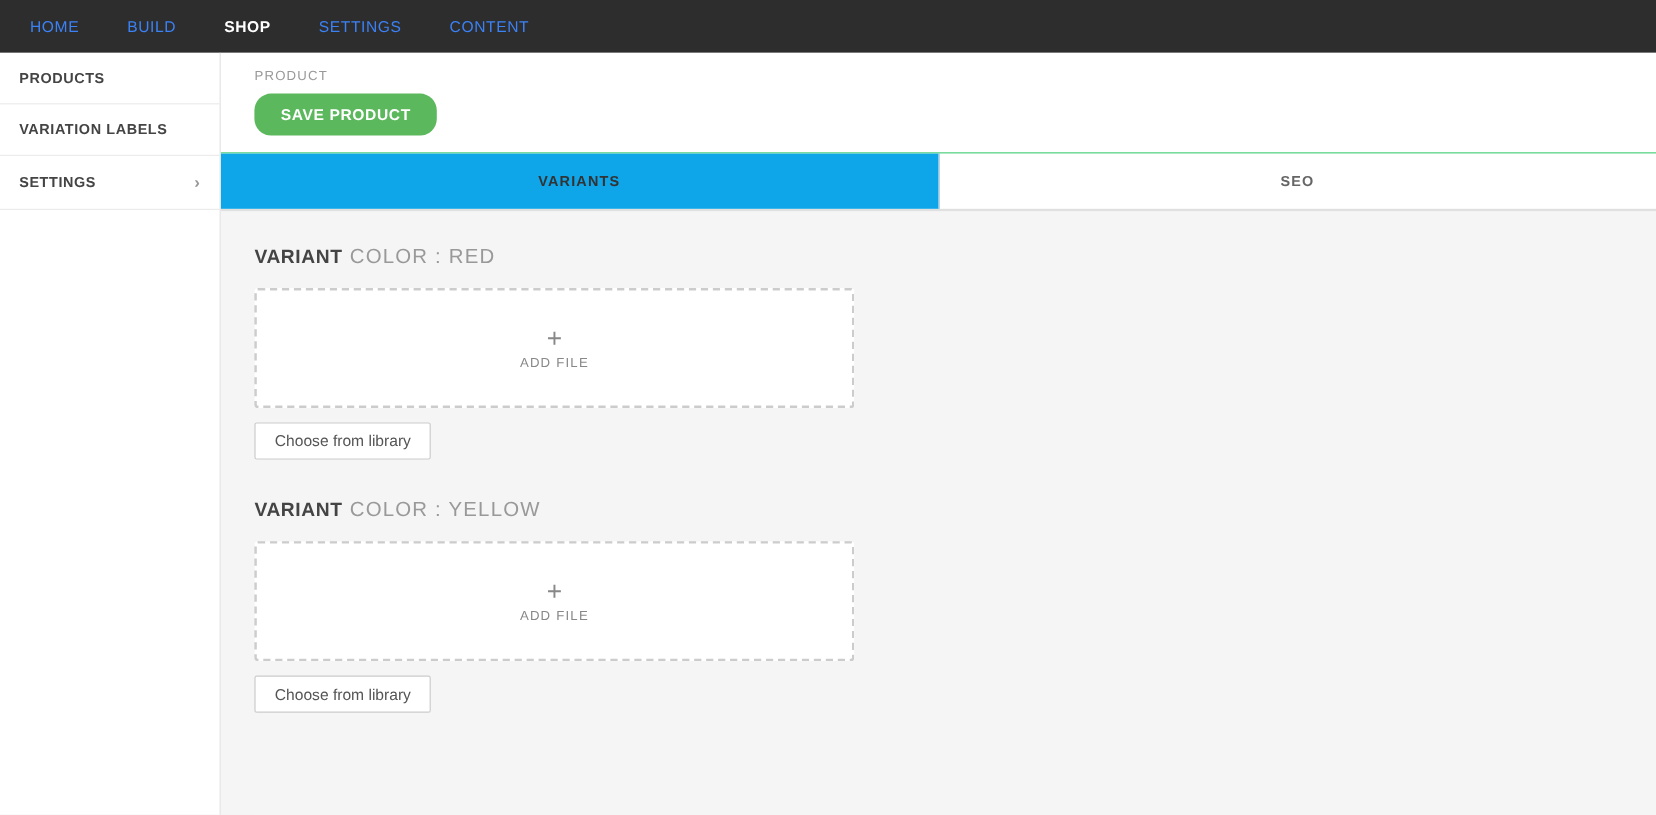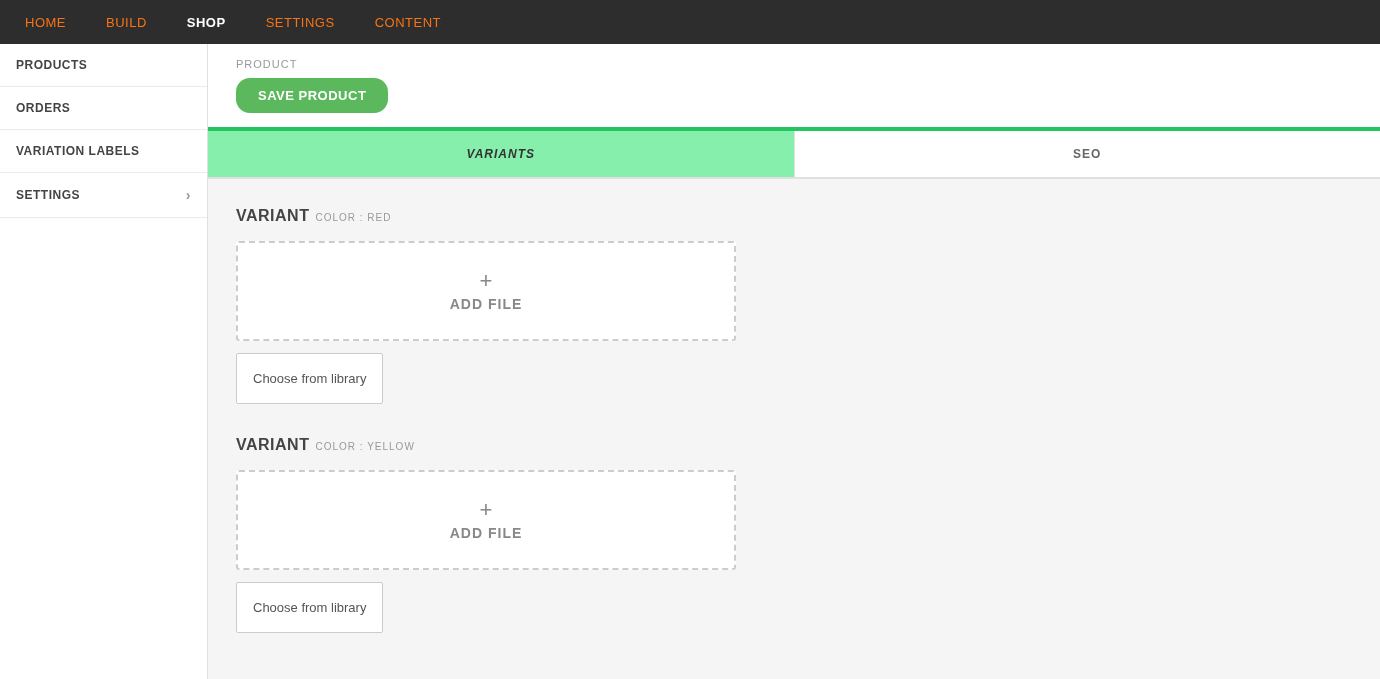--- a/index.html
+++ b/index.html
@@ -8,42 +8,42 @@
     
     .top-nav {
       background: #2d2d2d;
       height: 44px;
       display: flex;
       align-items: center;
       padding: 0 20px;
       gap: 30px;
     }
     .nav-item {
-      color: #f97316;
+      color: #3b82f6;
       font-size: 13px;
       font-weight: 500;
       letter-spacing: 0.5px;
       cursor: pointer;
       text-transform: uppercase;
       padding: 0 5px;
     }
     .nav-item.active {
       color: #fff;
       font-weight: 700;
     }
 
     
     .main-layout {
       display: flex;
       height: calc(679px - 44px);
     }
 
     
     .sidebar {
-      width: 208px;
+      width: 184px;
       background: #fff;
       border-right: 1px solid #e0e0e0;
       flex-shrink: 0;
     }
     .sidebar-item {
       padding: 14px 16px;
       font-size: 12px;
       font-weight: 600;
       letter-spacing: 0.5px;
       color: #444;
@@ -63,21 +63,21 @@
     .content-area {
       flex: 1;
       background: #f5f5f5;
       overflow-y: auto;
     }
 
     
     .product-header {
       background: #fff;
       padding: 14px 28px;
-      border-bottom: 4px solid #22c55e;
+      border-bottom: 1px solid #22c55e;
     }
     .product-label {
       font-size: 11px;
       color: #999;
       letter-spacing: 1px;
       text-transform: uppercase;
       margin-bottom: 8px;
     }
     .save-btn {
       background: #5cb85c;
@@ -105,44 +105,43 @@
       font-size: 12px;
       font-weight: 600;
       letter-spacing: 1px;
       text-transform: uppercase;
       color: #666;
       cursor: pointer;
       border-right: 1px solid #e0e0e0;
     }
     .tab:last-child { border-right: none; }
     .tab.active {
-      background: #86efac;
+      background: #0ea5e9;
       color: #333;
-      font-style: italic;
     }
 
     
     .variants-content {
       padding: 28px 28px;
     }
 
     .variant-section {
       margin-bottom: 32px;
     }
 
     .variant-title {
       font-size: 16px;
       font-weight: 700;
       color: #444;
       text-transform: uppercase;
       margin-bottom: 16px;
       letter-spacing: 0.5px;
     }
     .variant-title .variant-color {
-      font-size: 10px;
+      font-size: 17px;
       font-weight: 400;
       color: #999;
       letter-spacing: 1px;
       margin-left: 6px;
     }
 
     .file-drop-zone {
       width: 500px;
       height: 100px;
       border: 2px dashed #ccc;
@@ -155,32 +154,32 @@
       cursor: pointer;
       margin-bottom: 12px;
     }
     .file-drop-zone .plus-icon {
       font-size: 22px;
       color: #888;
       line-height: 1;
       margin-bottom: 4px;
     }
     .file-drop-zone .add-file-label {
-      font-size: 14px;
+      font-size: 11px;
       color: #888;
       letter-spacing: 1px;
       text-transform: uppercase;
-      font-weight: 700;
+      font-weight: 400;
     }
 
     .choose-library-btn {
       background: #fff;
       border: 1px solid #ccc;
       color: #555;
-      padding: 17px 16px;
+      padding: 7px 16px;
       font-size: 13px;
       cursor: pointer;
       border-radius: 2px;
     }
   </style>
 </head>
 <body>
 
 <nav class="top-nav">
   <span class="nav-item">HOME</span>
@@ -190,23 +189,20 @@
   <span class="nav-item">CONTENT</span>
 </nav>
 
 <div class="main-layout">
 
   <aside class="sidebar">
     <div class="sidebar-item">
       <span>PRODUCTS</span>
     </div>
     <div class="sidebar-item">
-      <span>ORDERS</span>
-    </div>
-    <div class="sidebar-item">
       <span>VARIATION LABELS</span>
     </div>
     <div class="sidebar-item">
       <span>SETTINGS</span>
       <span class="chevron">›</span>
     </div>
   </aside>
 
   <div class="content-area">
 

